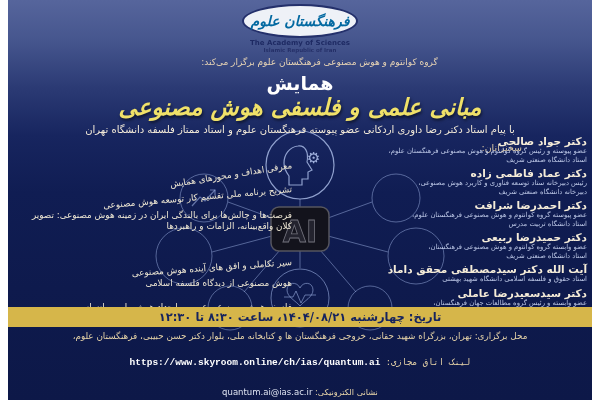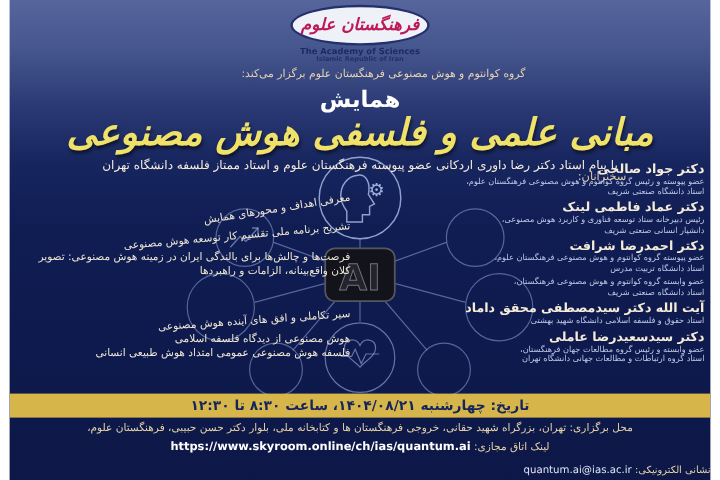--- a/index.html
+++ b/index.html
@@ -4,48 +4,48 @@
 <style>
   html,body{margin:0;padding:0;}
   body{width:600px;height:400px;background:#ffffff;font-family:"DejaVu Sans",sans-serif;overflow:hidden;}
   .frame{position:relative;width:600px;height:400px;background:#ffffff;}
   .poster{position:absolute;top:0;left:8px;width:584px;height:400px;overflow:hidden;
     background:linear-gradient(180deg,#56659c 0%,#46568e 10%,#2b3a74 22%,#17255f 34%,#101d53 48%,#0e1a4d 72%,#0d1848 100%);}
   .hdr{position:relative;text-align:center;z-index:5;}
   .logo{margin:4px auto 0;width:120px;}
   .logo-ellipse{width:112px;height:30px;margin:0 auto;background:#eef1f7;border-radius:50%;
     border:2px solid #24306b;display:flex;align-items:center;justify-content:center;}
-  .logo-fa{color:#be185d;font-size:14px;font-weight:bold;font-style:italic;}
+  .logo-fa{color:#0369a1;font-size:14px;font-weight:bold;font-style:italic;}
   .logo-en1{color:#1e2a63;font-size:7px;font-weight:bold;margin-top:1px;}
   .logo-en2{color:#253068;font-size:5.5px;font-weight:bold;}
   .organizer{margin-top:4px;color:#e6d3b4;font-size:9px;direction:rtl;padding-left:39px;}
   .event-type{margin-top:5px;color:#ffffff;font-size:19px;font-weight:bold;letter-spacing:1px;direction:rtl;}
-  .main-title{margin-top:1px;color:#f0e169;font-size:31px;font-weight:bold;font-style:italic;direction:rtl;
+  .main-title{margin-top:1px;color:#f0e169;font-size:23px;font-weight:bold;font-style:italic;direction:rtl;
     text-shadow:1px 2px 3px rgba(0,0,0,.55);line-height:1.05;}
   .message{margin-top:5px;color:#f3ead8;font-size:10px;direction:rtl;}
   .speakers-label{position:absolute;top:142px;right:70px;color:#dcc9a6;font-size:9.5px;font-weight:normal;direction:rtl;z-index:6;}
   .net{position:absolute;top:0;left:0;z-index:1;}
   .topics{position:absolute;top:160px;left:6px;width:278px;direction:rtl;text-align:right;z-index:6;}
   .topic{color:#efe8d4;font-size:8.8px;line-height:1.3;transform-origin:right center;}
   .topic.t1{transform:rotate(-9deg);margin-bottom:13px;}
   .topic.t2{transform:rotate(-5deg);margin-bottom:14px;}
   .topic.t3{margin-bottom:24px;}
   .topic.t4{transform:rotate(-4deg);margin-bottom:10px;}
-  .topic.t5{margin-bottom:0;}
+  .topic.t5{margin-bottom:12px;}
   .speakers{position:absolute;top:135px;right:5px;width:212px;direction:rtl;text-align:right;z-index:6;}
   .speaker{margin-bottom:3px;}
   .speaker-name{color:#f5ecd8;font-size:10.5px;font-weight:bold;line-height:1.15;}
   .speaker-role{color:#bcc7e6;font-size:6.8px;line-height:1.25;}
   .ftr{position:absolute;bottom:0;left:0;width:100%;z-index:7;text-align:center;}
   .date-bar{width:100%;height:20px;line-height:20px;background:#d6b64a;color:#16245e;
     font-size:11.5px;font-weight:bold;direction:rtl;}
   .venue{margin-top:3px;color:#e6d3a8;font-size:8.8px;line-height:1.45;direction:rtl;}
-  .link-line{margin-top:3px;direction:rtl;font-size:8.8px;color:#e6d3a8;}
+  .link-line{margin-top:14px;direction:rtl;font-size:8.8px;color:#e6d3a8;font-family:Liberation Mono, monospace;}
   .link-line .url{direction:ltr;unicode-bidi:embed;color:#ffffff;font-weight:bold;font-size:9.5px;}
-  .email-line{margin-top:8px;margin-bottom:3px;direction:rtl;font-size:8.2px;color:#e6d3a8;text-align:right;}
+  .email-line{margin-top:19px;margin-bottom:3px;direction:rtl;font-size:8.2px;color:#e6d3a8;}
   .email-line .url{direction:ltr;unicode-bidi:embed;color:#dfe4f2;font-size:8.5px;}
 </style>
 </head>
 <body>
 
 <div class="frame">
   <div class="poster">
 
     <svg class="net" width="584" height="400" viewBox="0 0 584 400">
       <g stroke="rgba(155,175,225,0.5)" fill="none" stroke-width="1">
@@ -109,30 +109,31 @@
       <div class="topic t6">فلسفه هوش مصنوعی عمومی امتداد هوش طبیعی انسانی</div>
     </div>
 
     <div class="speakers">
       <div class="speaker">
         <div class="speaker-name">دکتر جواد صالحی</div>
         <div class="speaker-role">عضو پیوسته و رئیس گروه کوانتوم و هوش مصنوعی فرهنگستان علوم،</div>
         <div class="speaker-role">استاد دانشگاه صنعتی شریف</div>
       </div>
       <div class="speaker">
-        <div class="speaker-name">دکتر عماد فاطمی لینک</div>
+        <div class="speaker-name">دکتر عماد فاطمی زاده</div>
         <div class="speaker-role">رئیس دبیرخانه ستاد توسعه فناوری و کاربرد هوش مصنوعی،</div>
-        <div class="speaker-role">دانشیار انسانی صنعتی شریف</div>
+        <div class="speaker-role">دبیرخانه دانشگاه صنعتی شریف</div>
       </div>
       <div class="speaker">
         <div class="speaker-name">دکتر احمدرضا شرافت</div>
         <div class="speaker-role">عضو پیوسته گروه کوانتوم و هوش مصنوعی فرهنگستان علوم،</div>
         <div class="speaker-role">استاد دانشگاه تربیت مدرس</div>
       </div>
       <div class="speaker">
+        <div class="speaker-name">دکتر حمیدرضا ربیعی</div>
         <div class="speaker-role">عضو وابسته گروه کوانتوم و هوش مصنوعی فرهنگستان،</div>
         <div class="speaker-role">استاد دانشگاه صنعتی شریف</div>
       </div>
       <div class="speaker">
         <div class="speaker-name">آیت الله دکتر سیدمصطفی محقق داماد</div>
         <div class="speaker-role">استاد حقوق و فلسفه اسلامی دانشگاه شهید بهشتی</div>
       </div>
       <div class="speaker">
         <div class="speaker-name">دکتر سیدسعیدرضا عاملی</div>
         <div class="speaker-role">عضو وابسته و رئیس گروه مطالعات جهان فرهنگستان،</div>

